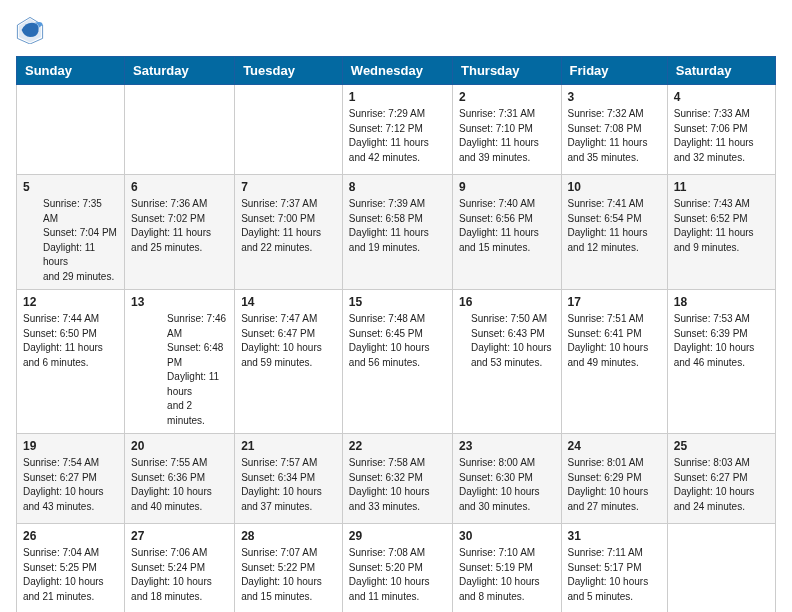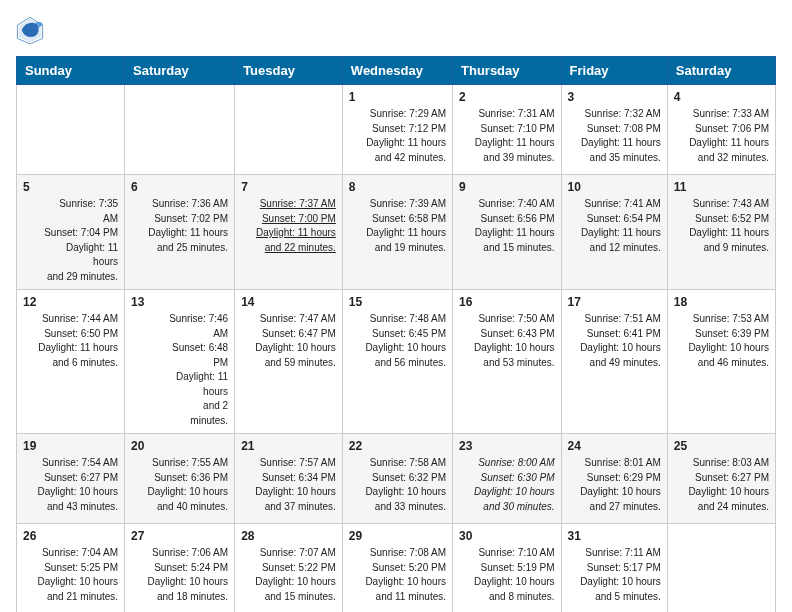--- a/index.html
+++ b/index.html
@@ -77,21 +77,20 @@
     .day-number {
       font-size: 12px;
       font-weight: bold;
       margin-bottom: 3px;
       display: block;
     }
     .day-info {
       font-size: 10px;
       line-height: 1.45;
       color: #222;
-      text-align: right;
     }
     .empty-cell {
       background: #f9f9f9;
     }
   </style>
 </head>
 <body>
 
 <div class="header">
   <div class="logo">
@@ -168,21 +167,21 @@
         </td>
         <td>
           <span class="day-number">6</span>
           <div class="day-info" style="white-space: pre-line;">Sunrise: 7:36 AM
 Sunset: 7:02 PM
 Daylight: 11 hours
 and 25 minutes.</div>
         </td>
         <td>
           <span class="day-number">7</span>
-          <div class="day-info" style="white-space: pre-line; text-decoration: underline;">Sunrise: 7:37 AM
+          <div class="day-info" style="white-space: pre-line;">Sunrise: 7:37 AM
 Sunset: 7:00 PM
 Daylight: 11 hours
 and 22 minutes.</div>
         </td>
         <td>
           <span class="day-number">8</span>
           <div class="day-info" style="white-space: pre-line;">Sunrise: 7:39 AM
 Sunset: 6:58 PM
 Daylight: 11 hours
 and 19 minutes.</div>
@@ -284,21 +283,21 @@
         </td>
         <td>
           <span class="day-number">22</span>
           <div class="day-info" style="white-space: pre-line;">Sunrise: 7:58 AM
 Sunset: 6:32 PM
 Daylight: 10 hours
 and 33 minutes.</div>
         </td>
         <td>
           <span class="day-number">23</span>
-          <div class="day-info" style="white-space: pre-line; font-style: italic;">Sunrise: 8:00 AM
+          <div class="day-info" style="white-space: pre-line;">Sunrise: 8:00 AM
 Sunset: 6:30 PM
 Daylight: 10 hours
 and 30 minutes.</div>
         </td>
         <td>
           <span class="day-number">24</span>
           <div class="day-info" style="white-space: pre-line;">Sunrise: 8:01 AM
 Sunset: 6:29 PM
 Daylight: 10 hours
 and 27 minutes.</div>

